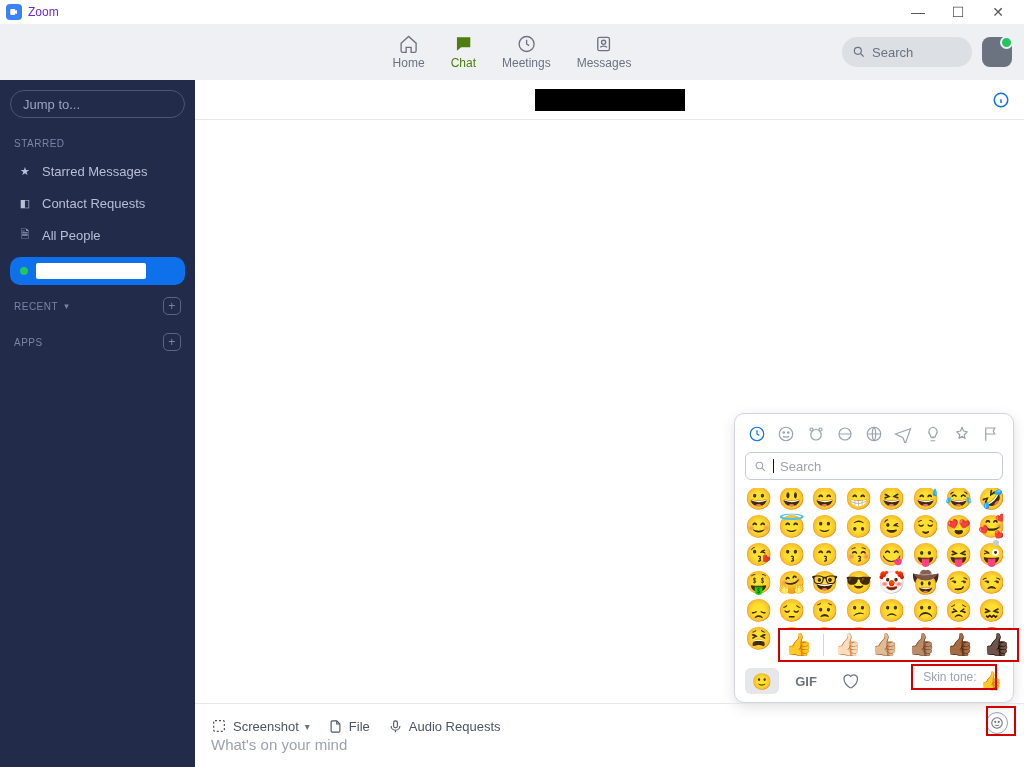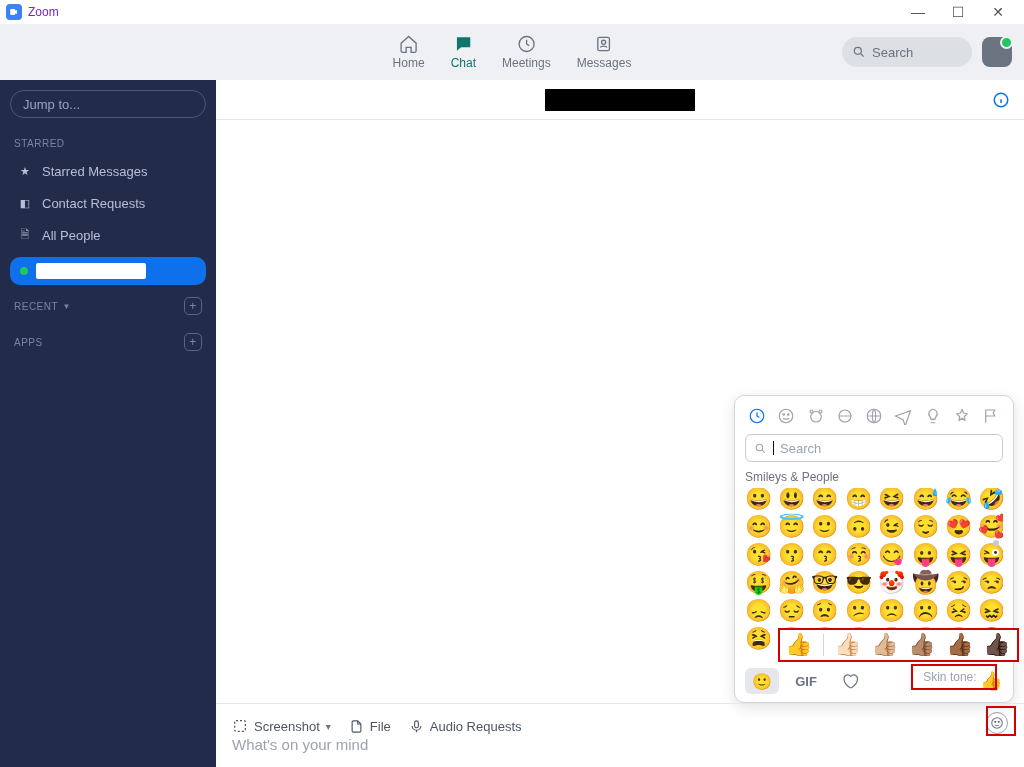--- a/index.html
+++ b/index.html
@@ -10,33 +10,33 @@
   .titlebar .zoom-logo { width: 16px; height: 16px; background: #3b82f6; border-radius: 4px; display: inline-flex; align-items: center; justify-content: center; margin-right: 6px; }
   .titlebar .zoom-logo svg { width: 10px; height: 10px; fill: #fff; }
   .titlebar .title { font-size: 12px; color: #6d28d9; }
   .titlebar .wincontrols { margin-left: auto; display: flex; }
   .titlebar .wincontrols .wc { width: 40px; height: 24px; display:flex; align-items:center; justify-content:center; color:#555; font-size:14px; }
 
   
   .topnav { height: 56px; background: #eef0f3; display: flex; align-items: center; padding: 0 12px; }
   .nav-center { position: absolute; left: 50%; transform: translateX(-50%); display: flex; gap: 26px; }
   .nav-item { display: flex; flex-direction: column; align-items: center; font-size: 12px; color: #6b7280; cursor: pointer; gap: 2px; }
-  .nav-item.active { color: #0f766e; }
+  .nav-item.active { color: #4d7c0f; }
   .nav-item .ic { width: 20px; height: 20px; display:flex; align-items:center; justify-content:center; }
   .nav-item .ic svg { width: 20px; height: 20px; stroke: currentColor; fill: none; stroke-width: 1.6; }
   .nav-item.active .ic svg { fill: currentColor; stroke: none; }
 
   .nav-right { margin-left: auto; display: flex; align-items: center; gap: 10px; }
   .search-pill { background: #dcdfe4; border-radius: 16px; height: 30px; width: 130px; display:flex; align-items:center; padding: 0 10px; color:#6b7280; font-size:13px; gap:6px;}
   .avatar { width: 30px; height: 30px; background: #6b7280; border-radius: 8px; position: relative; }
   .avatar::after { content:""; position:absolute; top:-1px; right:-1px; width:9px; height:9px; background:#22c55e; border:2px solid #eef0f3; border-radius:50%; }
 
   
   .body { display: flex; height: calc(767px - 24px - 56px); }
-  .sidebar { width: 216px; background: #232b4a; color: #9ca3c0; padding: 10px; display:flex; flex-direction:column; }
+  .sidebar { width: 195px; background: #232b4a; color: #9ca3c0; padding: 10px; display:flex; flex-direction:column; }
   .jump-to { border: 1px solid #4b5574; border-radius: 14px; height: 28px; display:flex; align-items:center; padding:0 12px; font-size:13px; color:#9ca3c0; margin-bottom:14px;}
   .side-heading { font-size: 10px; letter-spacing: 0.5px; color: #7a84a8; text-transform: uppercase; margin: 6px 4px; display:flex; align-items:center; gap:6px;}
   .side-heading .plus { margin-left:auto; width:18px; height:18px; border:1px solid #5a6488; border-radius:5px; display:flex; align-items:center; justify-content:center; font-size:12px; }
   .side-item { display:flex; align-items:center; gap:10px; height:32px; padding:0 8px; border-radius:6px; font-size:13px; color:#b8bfd8; cursor:pointer;}
   .side-item .si-ic { width:14px; display:flex; justify-content:center; font-size:11px; }
   .side-selected { background:#0e71eb; border-radius:10px; height:28px; margin:6px 0; display:flex; align-items:center; padding:0 10px; gap:8px;}
   .side-selected .dot{ width:8px; height:8px; background:#22c55e; border-radius:50%;}
   .side-selected .blank{ flex:0 0 110px; height:16px; background:#fff; border-radius:2px;}
 
   
@@ -259,21 +259,20 @@
 
         <div class="ep-search">
           <svg width="13" height="13" viewBox="0 0 24 24" style="stroke:#9ca3af;fill:none;stroke-width:2;">
               <circle cx="10" cy="10" r="6"></circle>
               <path d="M20 20l-5-5"></path>
             </svg>
           <span class="cursor"></span>
           <span>Search</span>
         </div>
 
-        <div class="ep-section-label">Smileys &amp; People</div>
 
         <div style="position:relative;">
           <div class="ep-grid" id="emoji-grid">
               <span class="em">😀</span>
               <span class="em">😃</span>
               <span class="em">😄</span>
               <span class="em">😁</span>
               <span class="em">😆</span>
               <span class="em">😅</span>
               <span class="em">😂</span>

